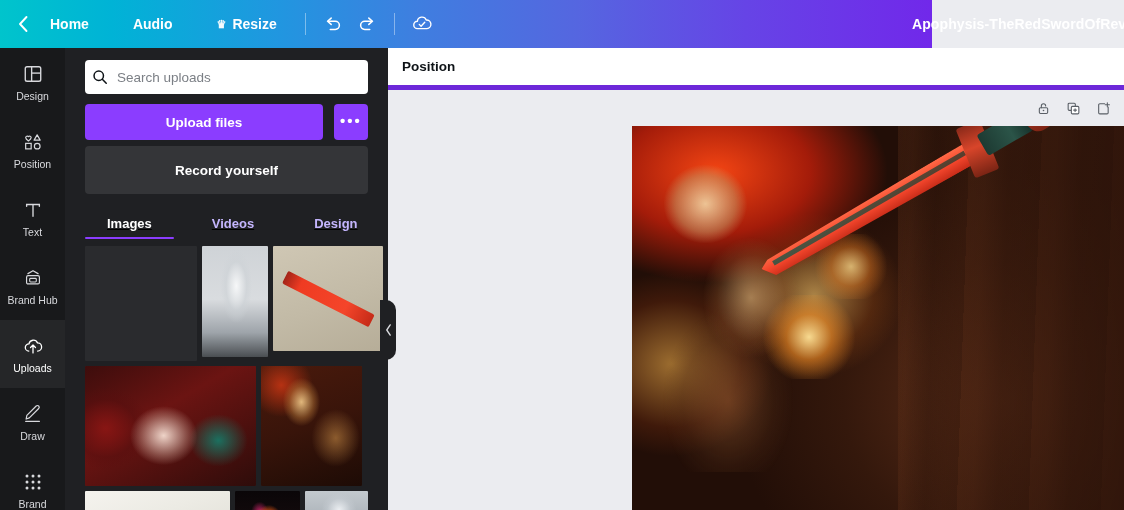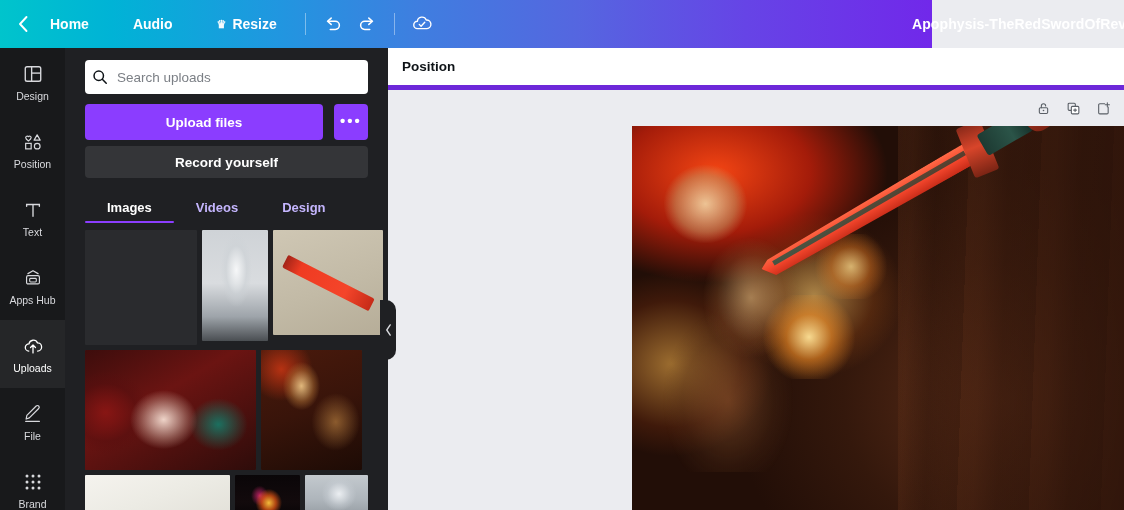--- a/index.html
+++ b/index.html
@@ -102,27 +102,27 @@
     font-size: 13.5px; font-weight: 700; cursor: pointer;
   }
   .upload-more {
     width: 34px; height: 36px; border-radius: 4px;
     background: #8b3dff; color: #fff;
     display: flex; align-items: center; justify-content: center;
     cursor: pointer; letter-spacing: 2px; font-size: 15px; font-weight: 700;
     padding-bottom: 4px;
   }
   .record-btn {
-    margin-top: 6px; height: 32px; border-radius: 4px;
+    margin-top: 6px; height: 48px; border-radius: 4px;
     background: #343538; color: #fff;
     display: flex; align-items: center; justify-content: center;
     font-size: 13.5px; font-weight: 700; cursor: pointer;
   }
 
-  .tabs { display: flex; margin-top: 14px; gap: 0; }
+  .tabs { display: flex; margin-top: 14px; gap: 16px; text-decoration: underline; }
   .tab {
     position: relative; height: 30px; padding: 0 22px;
     display: flex; align-items: center; justify-content: center;
     color: #c4b5fd; font-size: 13px; font-weight: 600; cursor: pointer;
   }
   .tab.active { color: #ffffff; }
   .tab.active::after {
     content: ""; position: absolute; left: 0; right: 0; bottom: -1px;
     height: 2.5px; background: #8b3dff; border-radius: 2px;
   }
@@ -398,41 +398,41 @@
     </div>
 
     <div class="rail-item">
       <span class="rail-icon">
         <svg width="22" height="22" viewBox="0 0 24 24" fill="none">
           <path d="M6 7.5 L12 4 L18 7.5" stroke="currentColor" stroke-width="1.3" stroke-linejoin="round"></path>
           <rect x="5" y="9.5" width="14" height="9" rx="1.6" stroke="currentColor" stroke-width="1.3"></rect>
           <rect x="8.4" y="12.4" width="7.2" height="4" rx="1" stroke="currentColor" stroke-width="1.2"></rect>
         </svg>
       </span>
-      <span class="rail-label">Apps Hub</span>
+      <span class="rail-label">Brand Hub</span>
     </div>
 
     <div class="rail-item active">
       <span class="rail-icon">
         <svg width="22" height="22" viewBox="0 0 24 24" fill="none">
           <path d="M7.4 17.5 a3.9 3.9 0 0 1 .2-7.8 a4.9 4.9 0 0 1 9.3-1.1 A3.6 3.6 0 0 1 17 17.5" stroke="currentColor" stroke-width="1.4" stroke-linecap="round" stroke-linejoin="round"></path>
           <path d="M12 19.5 V11.2 M9.3 13.6 L12 10.9 L14.7 13.6" stroke="currentColor" stroke-width="1.4" stroke-linecap="round" stroke-linejoin="round"></path>
         </svg>
       </span>
       <span class="rail-label">Uploads</span>
     </div>
 
     <div class="rail-item">
       <span class="rail-icon">
         <svg width="22" height="22" viewBox="0 0 24 24" fill="none">
           <path d="M4.5 17.5 L8 16.2 L18.2 6 a1.9 1.9 0 0 0-2.7-2.7 L5.3 13.5 Z" stroke="currentColor" stroke-width="1.3" stroke-linejoin="round"></path>
           <path d="M4 20 H19" stroke="currentColor" stroke-width="1.4" stroke-linecap="round"></path>
         </svg>
       </span>
-      <span class="rail-label">File</span>
+      <span class="rail-label">Draw</span>
     </div>
 
     <div class="rail-item">
       <span class="rail-icon">
         <svg width="20" height="20" viewBox="0 0 20 20" fill="currentColor">
           <circle cx="4" cy="4" r="1.5"></circle>
             <circle cx="10" cy="4" r="1.5"></circle>
             <circle cx="16" cy="4" r="1.5"></circle>
           <circle cx="4" cy="10" r="1.5"></circle>
             <circle cx="10" cy="10" r="1.5"></circle>

